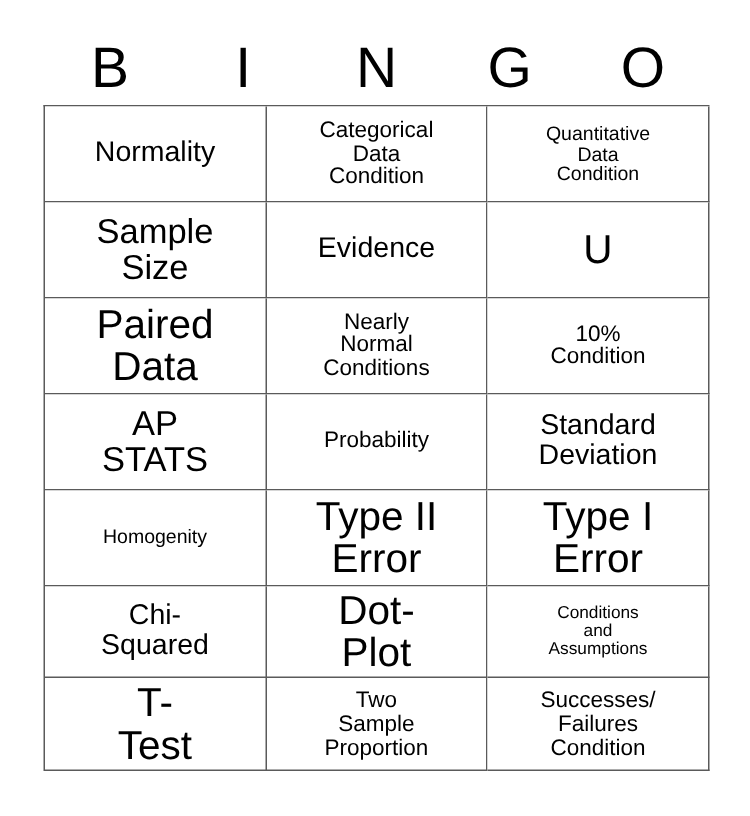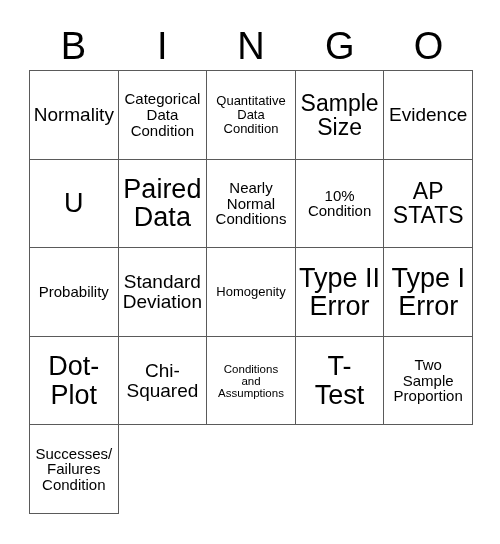--- a/index.html
+++ b/index.html
@@ -45,21 +45,21 @@
   }
 
   
   #bingo-grid {
     position: absolute;
     left: 29px;
     top: 70px;
     width: 444px;
     height: 444px;
     display: grid;
-    grid-template-columns: repeat(5, 1fr);
+    grid-template-columns: repeat(3, 1fr);
     grid-template-rows: repeat(5, 1fr);
     border-top: 1px solid #5a5a5a;
     border-left: 1px solid #5a5a5a;
     box-sizing: border-box;
   }
   .bingo-cell {
     border-right: 1px solid #5a5a5a;
     border-bottom: 1px solid #5a5a5a;
     box-sizing: border-box;
     display: flex;
@@ -155,26 +155,26 @@
 
     <div class="bingo-cell">
         <span class="cell-text sz-xl">Type II
 Error</span>
       </div>
     <div class="bingo-cell">
         <span class="cell-text sz-xl">Type I
 Error</span>
       </div>
     <div class="bingo-cell">
+        <span class="cell-text sz-md">Chi-
+Squared</span>
+      </div>
+    <div class="bingo-cell">
         <span class="cell-text sz-xl">Dot-
 Plot</span>
-      </div>
-    <div class="bingo-cell">
-        <span class="cell-text sz-md">Chi-
-Squared</span>
       </div>
 
     <div class="bingo-cell">
         <span class="cell-text sz-xxs">Conditions
 and
 Assumptions</span>
       </div>
     <div class="bingo-cell">
         <span class="cell-text sz-xl">T-
 Test</span>

